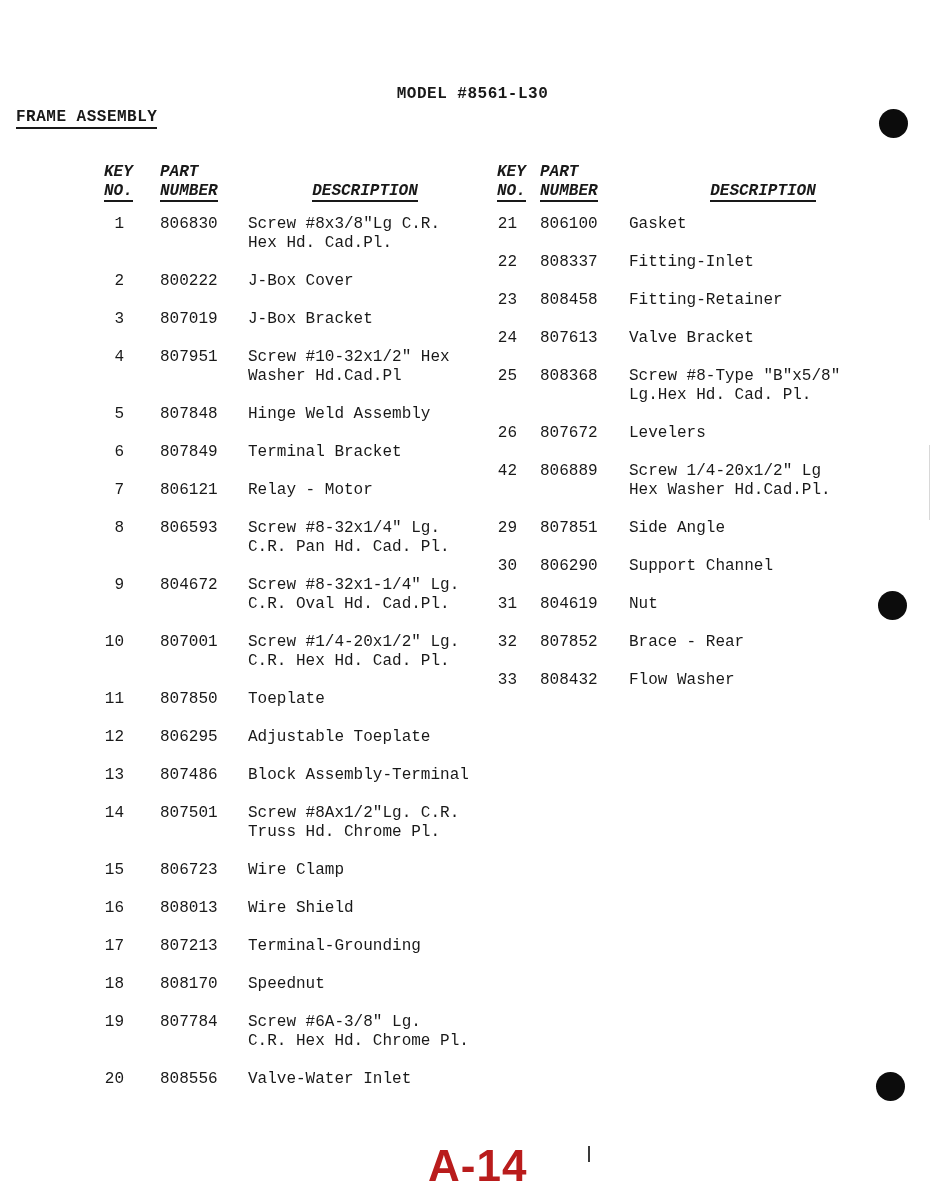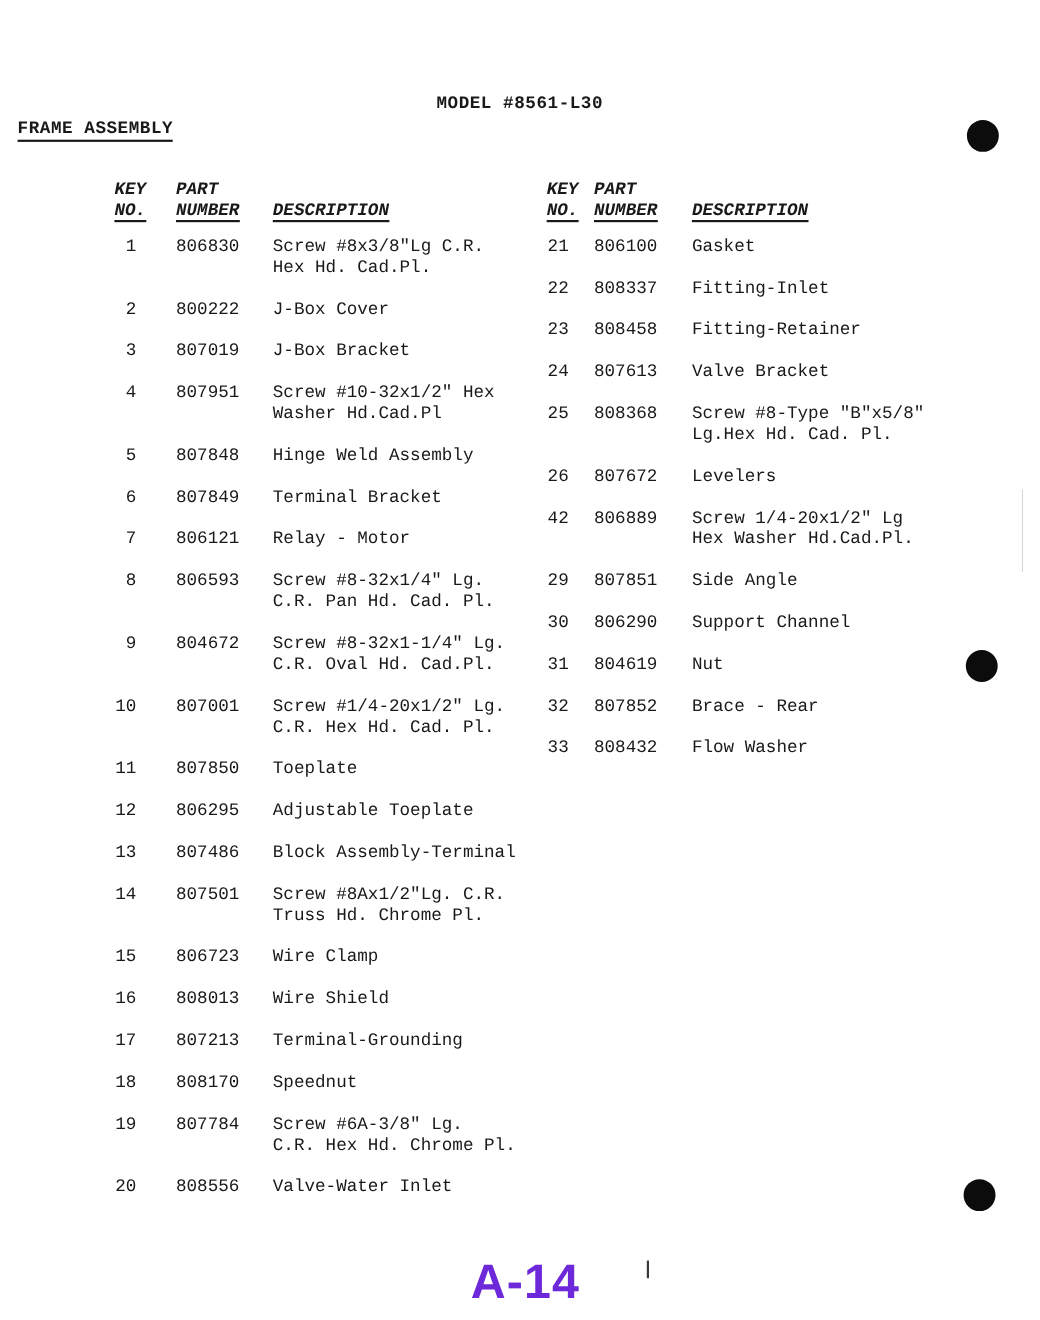--- a/index.html
+++ b/index.html
@@ -23,41 +23,41 @@
   .subtitle .ul2{
     font-weight:bold;border-bottom:2px solid #191919;padding-bottom:1px;letter-spacing:0.5px;
   }
   .col{position:absolute;top:163px;}
   .col-left{left:104px;width:378px;}
   .col-right{left:497px;width:400px;}
   .thead{display:flex;margin-bottom:14px;font-weight:bold;font-style:italic;}
   .thead .cell{white-space:nowrap;}
   .thead .key{width:20px;flex:none;text-align:left;}
   .thead .part{width:63px;margin-left:36px;flex:none;}
-  .thead .desc-h{margin-left:25px;padding-top:19px;flex:1;}
+  .thead .desc-h{margin-left:25px;padding-top:19px;flex:1;text-align:center;}
   .col-right .thead .part{margin-left:23px;}
   .col-right .thead .desc-h{margin-left:26px;}
   .hul{border-bottom:2px solid #191919;padding-bottom:0px;}
   .row{display:flex;margin-bottom:19px;}
   .cell{flex:none;}
   .row .key{width:20px;text-align:right;}
   .row .part{width:63px;margin-left:36px;}
   .row .desc{margin-left:25px;flex:1;white-space:pre-line;}
   .col-right .row .part{margin-left:23px;}
   .col-right .row .desc{margin-left:26px;}
   .dot{position:absolute;width:29px;height:29px;border-radius:50%;}
   .dot1{left:879px;top:109px;}
   .dot2{left:878px;top:591px;}
   .dot3{left:876px;top:1072px;}
   .tick{position:absolute;left:588px;top:1146px;width:2px;height:16px;background:#3a3a3a;}
   .edge-line{position:absolute;left:929px;top:445px;width:1px;height:75px;background:#d8d8d8;}
   .pageno{
     position:absolute;left:428px;top:1156px;
     font-family:"Liberation Sans","DejaVu Sans",sans-serif;
-    font-size:44px;font-weight:bold;color:#6d28d9;letter-spacing:1px;
+    font-size:44px;font-weight:bold;color:#b91c1c;letter-spacing:1px;
   }
 </style>
 </head>
 <body>
 
 <div class="page">
 
   <div class="title">MODEL #8561-L30</div>
 
   <div class="subtitle">

